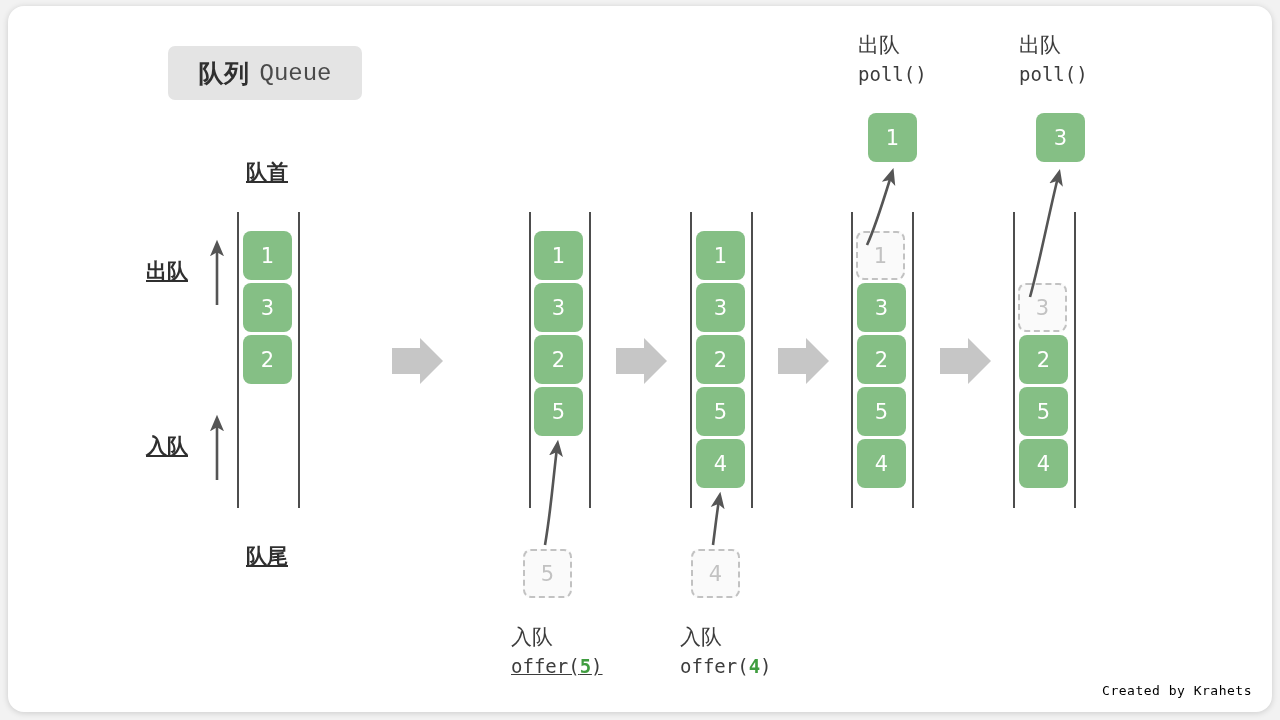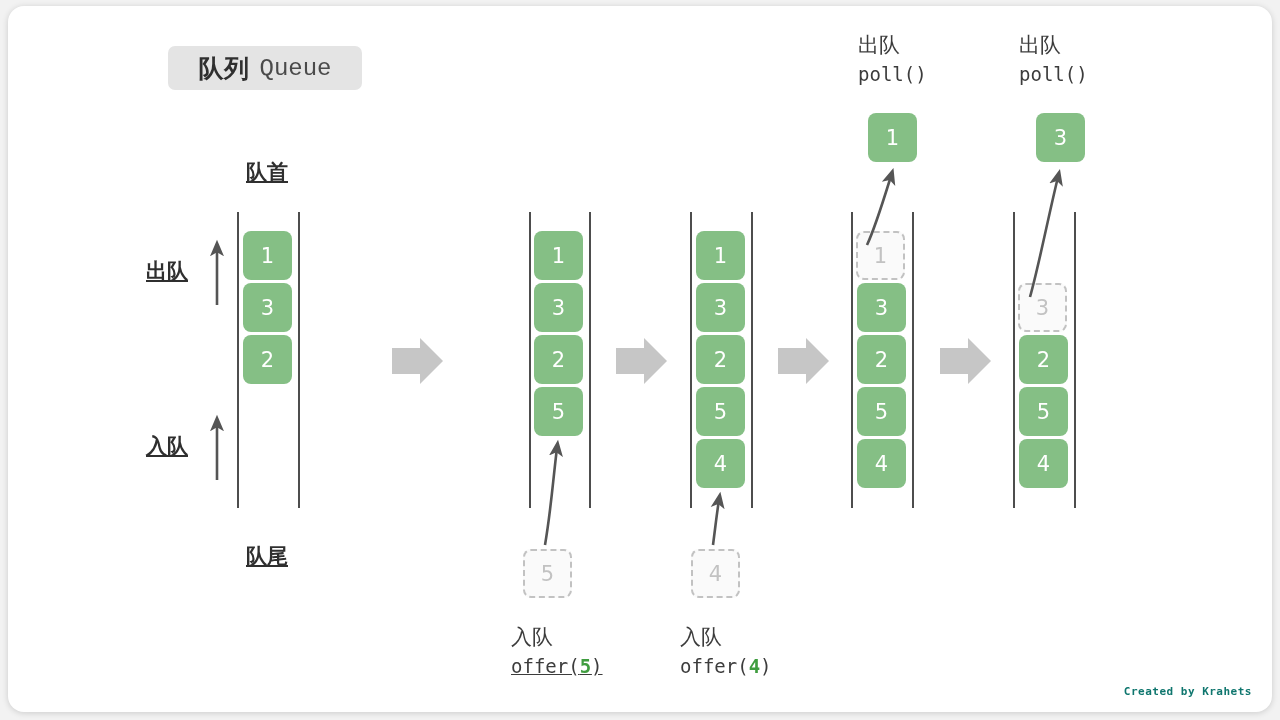--- a/index.html
+++ b/index.html
@@ -20,21 +20,21 @@
     width: 1264px; height: 706px;
     background: #ffffff;
     border-radius: 16px;
     box-shadow: 0 1px 6px rgba(0,0,0,0.16);
   }
   .abs { position: absolute; }
 
   
   #title-badge {
     left: 168px; top: 46px;
-    width: 194px; height: 44px;
+    width: 194px; height: 54px;
     background: #e4e4e4;
     border-radius: 7px;
     display: flex; align-items: center; justify-content: center;
     gap: 10px;
   }
   #title-badge .cn {
     font-size: 25px; font-weight: bold; color: #2f2f2f;
     font-family: "DejaVu Sans", "Liberation Sans", sans-serif;
     letter-spacing: 0.5px;
   }
@@ -87,24 +87,23 @@
   .box.ghost {
     background: #fafafa;
     border: 2px dashed #c2c2c2;
     color: #c2c2c2;
   }
 
   
   #watermark {
     right: 28px; bottom: 22px;
     font-family: "DejaVu Sans Mono", "Liberation Mono", monospace;
-    font-size: 11px;
-    color: #0f766e;
+    font-size: 13px;
+    color: #000000;
     letter-spacing: 0.5px;
-    font-weight: bold;
   }
 
   svg.overlay {
     position: absolute; left: 0; top: 0;
     width: 1280px; height: 720px;
     pointer-events: none;
   }
 </style>
 </head>
 <body>

